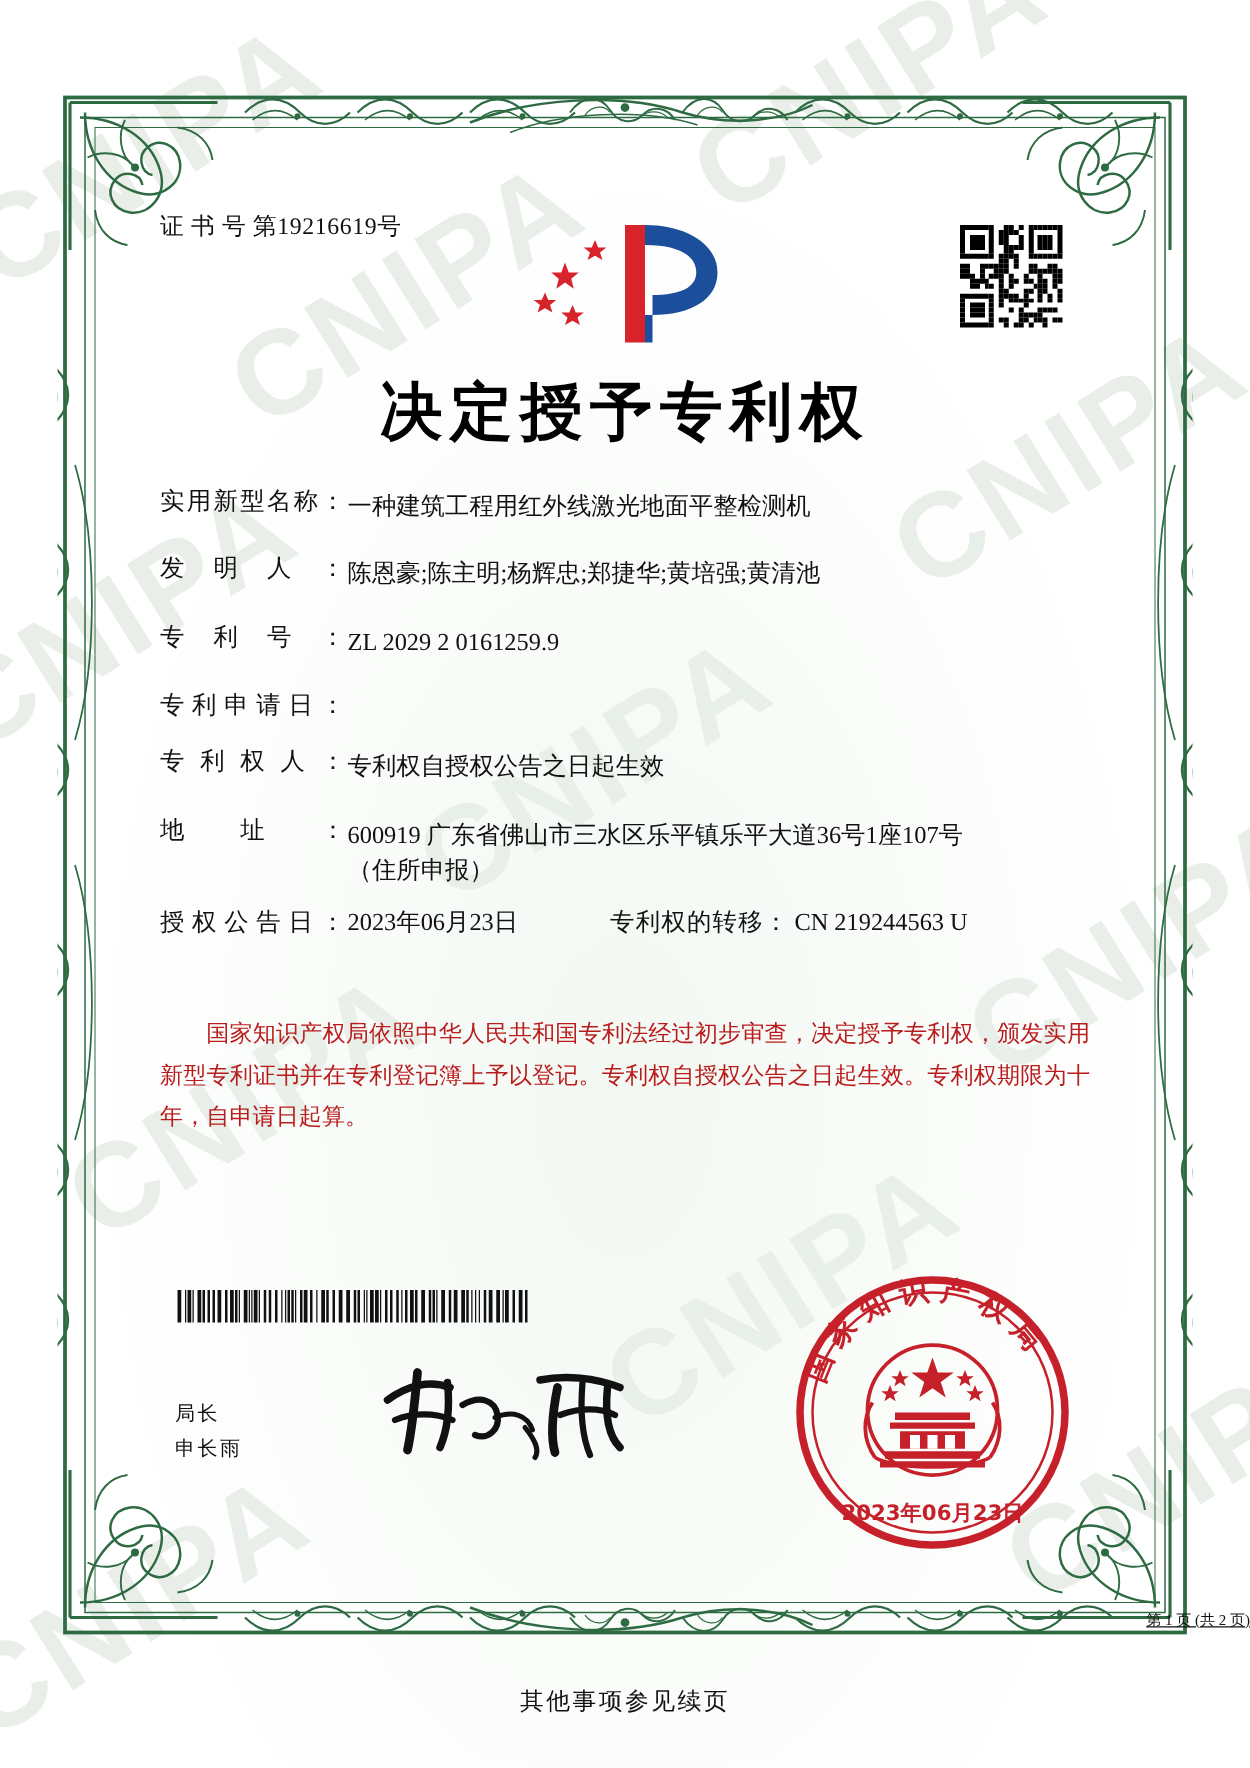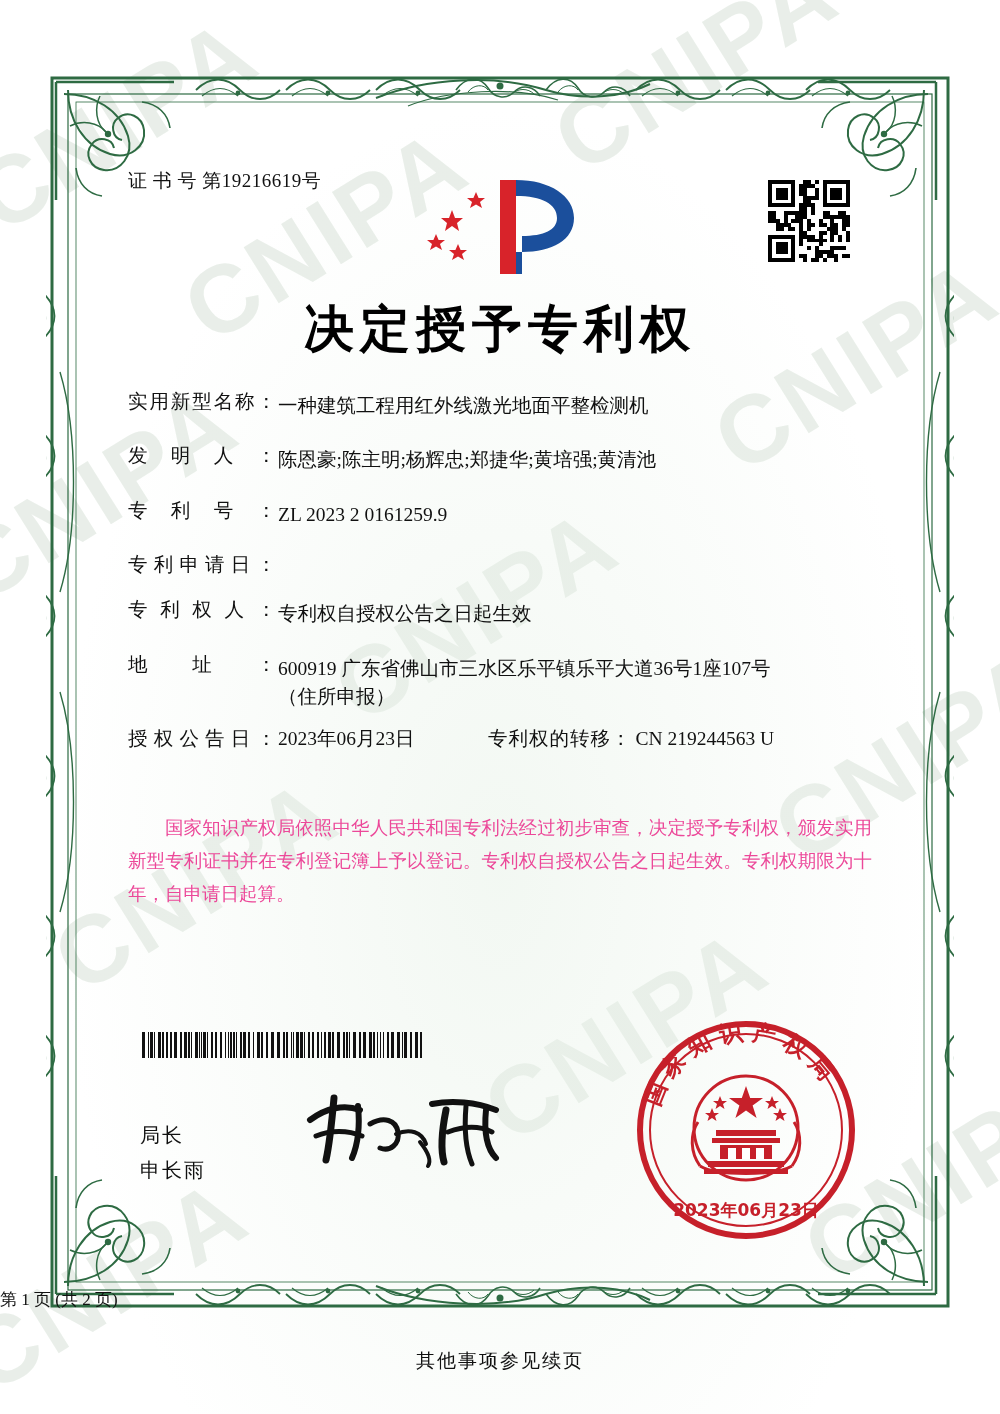--- a/index.html
+++ b/index.html
@@ -167,21 +167,21 @@
     letter-spacing: 1px;
   }
 
   .paras {
     position: absolute;
     left: 128px;
     top: 812px;
     width: 744px;
     font-size: 18.5px;
     line-height: 1.78;
-    color: #ec4899;
+    color: #b91c1c;
     text-align: justify;
   }
   .paras p { margin: 0 0 14px 0; text-indent: 2em; }
 
   
   .barcode {
     position: absolute;
     left: 142px;
     top: 1032px;
     width: 282px;
@@ -189,21 +189,21 @@
     display: flex;
     align-items: stretch;
   }
   .barcode b { display: block; height: 100%; background: #111; }
   .barcode s { display: block; height: 100%; background: transparent; }
 
   .sign-block {
     position: absolute;
     left: 140px;
     top: 1118px;
-    font-size: 20px;
+    font-size: 16px;
     line-height: 1.75;
     letter-spacing: 2px;
     color: #111;
   }
 
   .signature {
     position: absolute;
     left: 300px;
     top: 1090px;
     width: 230px;
@@ -217,23 +217,24 @@
     top: 1016px;
     width: 228px;
     height: 228px;
   }
 
   .page-num {
     position: absolute;
     left: 0;
     right: 0;
     top: 1288px;
-    text-align: left;
-    font-size: 17px;
+    text-align: right;
+    font-size: 12px;
     color: #111;
+    text-decoration: underline;
   }
   .footer-note {
     position: absolute;
     left: 0;
     right: 0;
     top: 1348px;
     text-align: center;
     font-size: 19px;
     letter-spacing: 2px;
     color: #111;
@@ -843,21 +844,21 @@
       <div class="fvalue">陈恩豪;陈主明;杨辉忠;郑捷华;黄培强;黄清池</div>
     </div>
 
     <div class="frow">
       <div class="flabel">
         <span>专</span>
           <span>利</span>
           <span>号</span>
           <span class="fcolon">：</span>
       </div>
-      <div class="fvalue">ZL 2023 2 0161259.9</div>
+      <div class="fvalue">ZL 2029 2 0161259.9</div>
     </div>
 
     <div class="frow">
       <div class="flabel">
         <span>专</span>
           <span>利</span>
           <span>申</span>
           <span>请</span>
           <span>日</span>
           <span class="fcolon">：</span>

